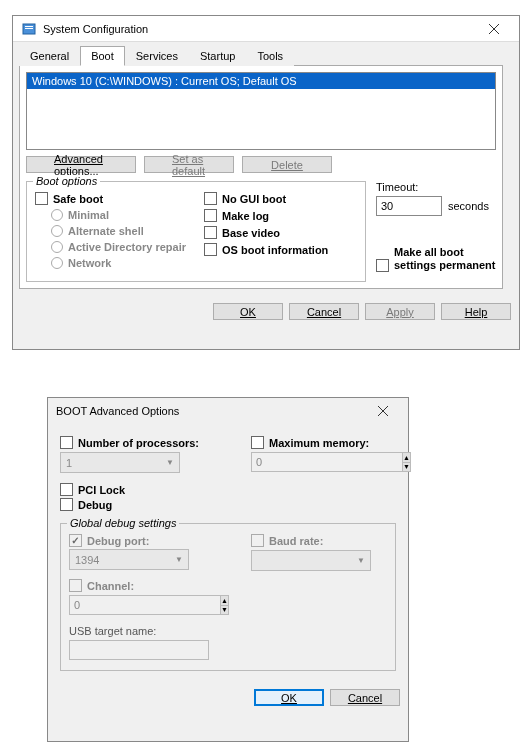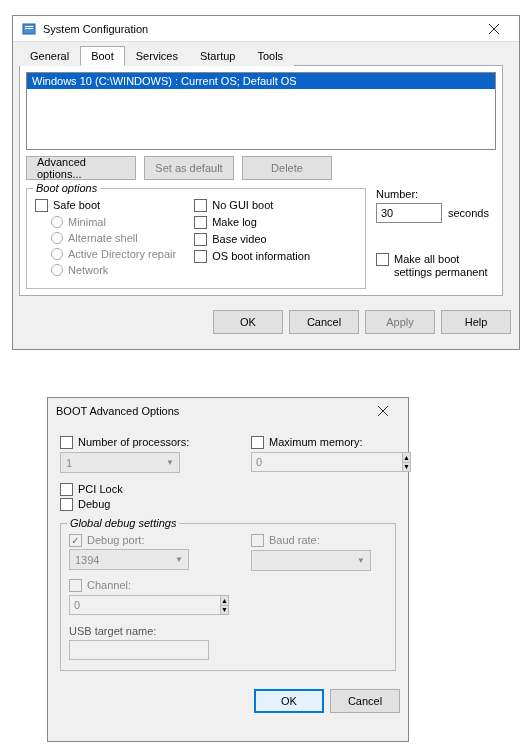--- a/index.html
+++ b/index.html
@@ -12,29 +12,29 @@
 .titlebar .title { flex: 1; }
 .closex { width: 34px; height: 26px; display: flex; align-items: center; justify-content: center; cursor: default; }
 .closex svg { width: 10px; height: 10px; }
 .tabs { display: flex; margin: 4px 6px 0 6px; }
 .tab { padding: 3px 10px; border: 1px solid transparent; border-bottom: none; background: #f0f0f0; cursor: default; }
 .tab.active { background: #fff; border-color: #aaa; border-bottom: 1px solid #fff; position: relative; z-index: 2; }
 .tabpanel { margin: 0 16px 6px 6px; background: #fff; border: 1px solid #aaa; padding: 6px; margin-top: -1px; }
 .listbox { width: 100%; height: 78px; border: 1px solid #888; background: #fff; overflow: hidden; }
 .listbox .selrow { background: #0a64c8; color: #fff; padding: 2px 5px; }
 .btnrow { display: flex; gap: 8px; margin: 6px 0 8px 0; }
-.btn { height: 24px; padding: 0 10px; border: 1px solid #adadad; background: #e1e1e1; cursor: default; display: flex; align-items: center; justify-content: center; }
+.btn { height: 17px; padding: 0 27px; border: 1px solid #adadad; background: #e1e1e1; cursor: default; display: flex; align-items: center; justify-content: center; text-decoration: underline; }
 .btn.disabled { color: #7a7a7a; background: #e1e1e1; }
 .btn.default { border: 1px solid #0078d7; box-shadow: inset 0 0 0 1px #0078d7; background: #e5f1fb; }
 .btn.w90 { width: 90px; }
 .btn.w70 { width: 70px; }
 .panelrow { display: flex; gap: 10px; }
 .fieldset { border: 1px solid #bbb; padding: 8px 8px 10px 8px; flex: 1; position: relative; }
 .fieldset .legend { position: absolute; top: -7px; left: 6px; background: #fff; padding: 0 3px; font-style: italic; }
-.chk { display: flex; align-items: flex-start; gap: 5px; margin: 2px 0; }
+.chk { display: flex; align-items: flex-end; gap: 5px; margin: 2px 0; font-weight: bold; }
 .chk.disabled { color: #888; }
 .chkbox { width: 13px; height: 13px; border: 1px solid #666; background: #fff; display: inline-flex; align-items: center; justify-content: center; }
 .chk.disabled .chkbox { border-color: #aaa; background: #f0f0f0; }
 .chkbox.checked::after { content: "✓"; font-size: 10px; color: #666; }
 .radio { width: 12px; height: 12px; border: 1px solid #aaa; border-radius: 50%; display: inline-block; }
 .timeoutcol { width: 120px; }
 .timeoutcol .lbl { margin-bottom: 3px; }
 .timeoutrow { display: flex; align-items: center; gap: 6px; }
 .txtin { height: 20px; border: 1px solid #888; background: #fff; padding: 0 4px; }
 .txtin.disabled { background: #f0f0f0; color: #888; border-color: #bbb; }
@@ -129,21 +129,21 @@
                 <span>Base video</span>
               </label>
             <label class="chk">
                 <span class="chkbox"></span>
                 <span>OS boot information</span>
               </label>
           </div>
         </div>
       </div>
       <div class="timeoutcol">
-        <div class="lbl">Number:</div>
+        <div class="lbl">Timeout:</div>
         <div class="timeoutrow">
           <input class="txtin" style="width: 66px;" value="30">
           <span>seconds</span>
         </div>
         <div style="height:28px"></div>
         <label class="chk">
             <span class="chkbox" style="flex-shrink:0"></span>
             <span style="line-height:1.2">Make all boot settings permanent</span>
           </label>
       </div>

